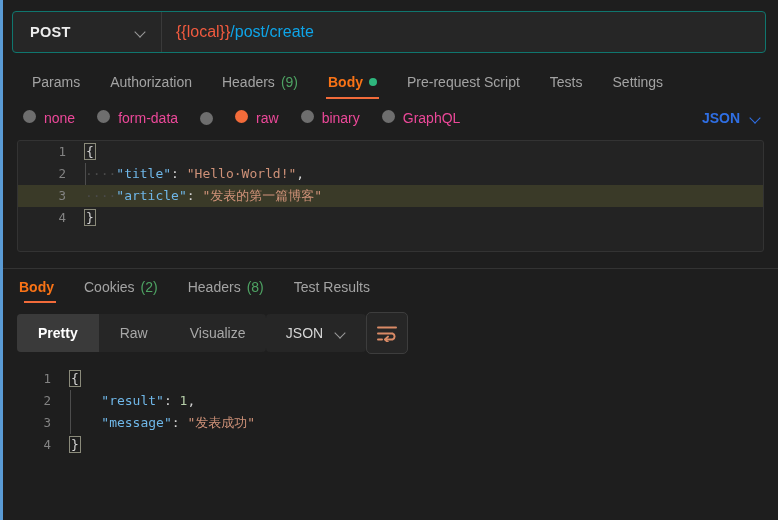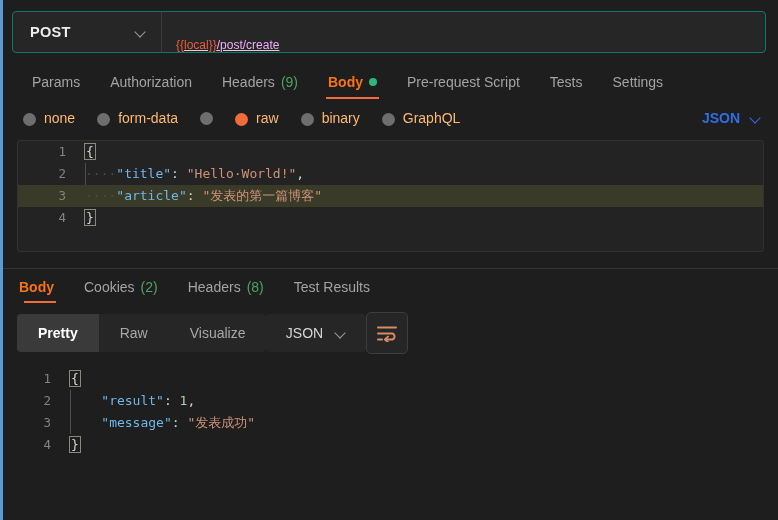--- a/index.html
+++ b/index.html
@@ -72,30 +72,29 @@
     position: absolute;
     left: 1px; top: 2px;
     width: 7px; height: 7px;
     border-right: 1.6px solid #9a9a9a;
     border-bottom: 1.6px solid #9a9a9a;
     transform: rotate(45deg);
   }
   .url-input {
     flex: 1;
     display: flex;
-    align-items: flex-end;
+    align-items: center;
     padding: 0 14px;
-    font-size: 12px;
+    font-size: 16px;
     cursor: text;
     white-space: nowrap;
     overflow: hidden;
-    text-decoration: underline;
   }
   .var-token { color: #f15a3f; }
-  .url-path { color: #f0abfc; }
+  .url-path { color: #0ea5e9; }
 
   
   .req-tabs {
     display: flex;
     align-items: flex-end;
     padding: 0 0 0 14px;
     height: 36px;
     gap: 0;
     margin-left: 7px;
   }
@@ -131,26 +130,26 @@
   
   .bodytype-row {
     display: flex;
     align-items: center;
     height: 38px;
     padding: 0 12px 0 20px;
     gap: 0;
   }
   .radio-item {
     display: flex;
-    align-items: flex-end;
+    align-items: flex-start;
     gap: 8px;
     margin-right: 22px;
     cursor: pointer;
     font-size: 14px;
-    color: #fdba74;
+    color: #ec4899;
     white-space: nowrap;
   }
   .radio-dot {
     width: 13px; height: 13px;
     border-radius: 50%;
     background: #6e6e6e;
     flex: 0 0 auto;
   }
   .radio-item.sel .radio-dot { background: #f26b3a; }
   .json-select {

